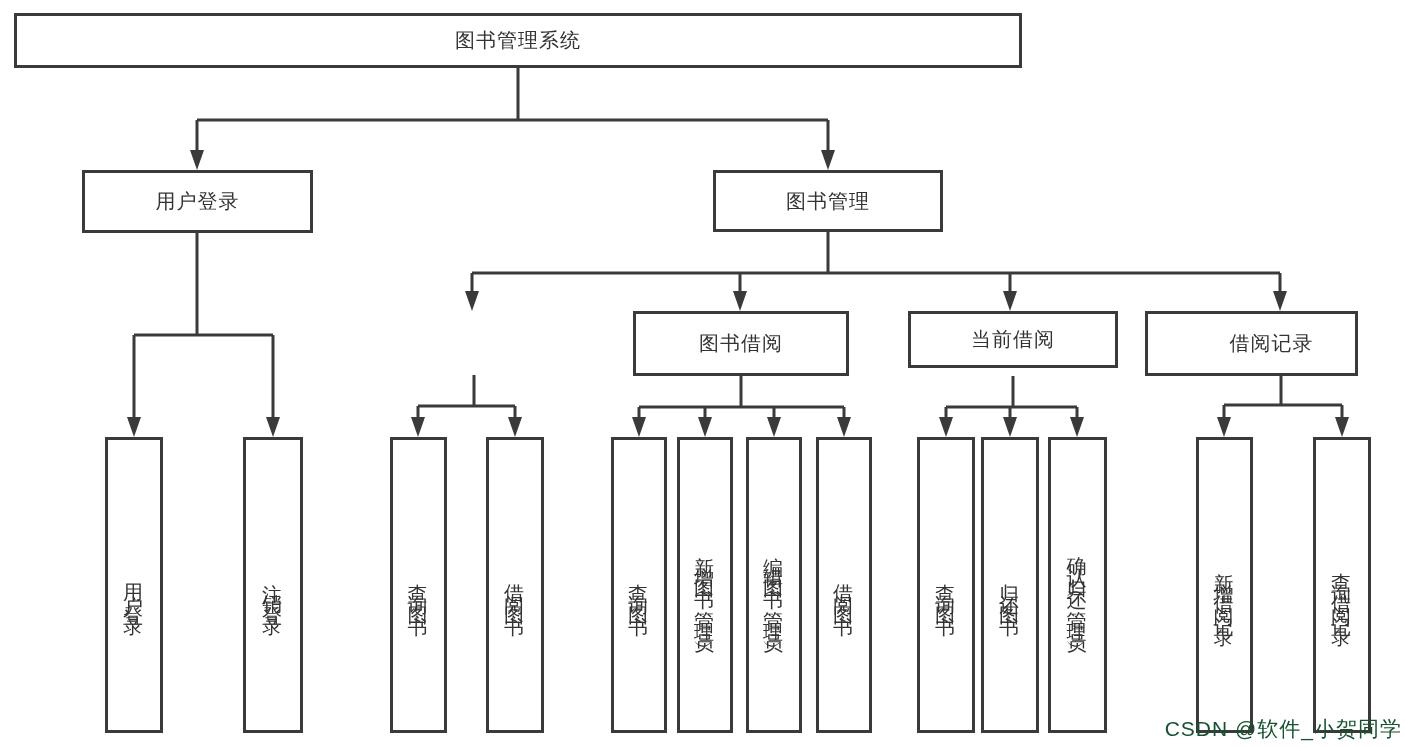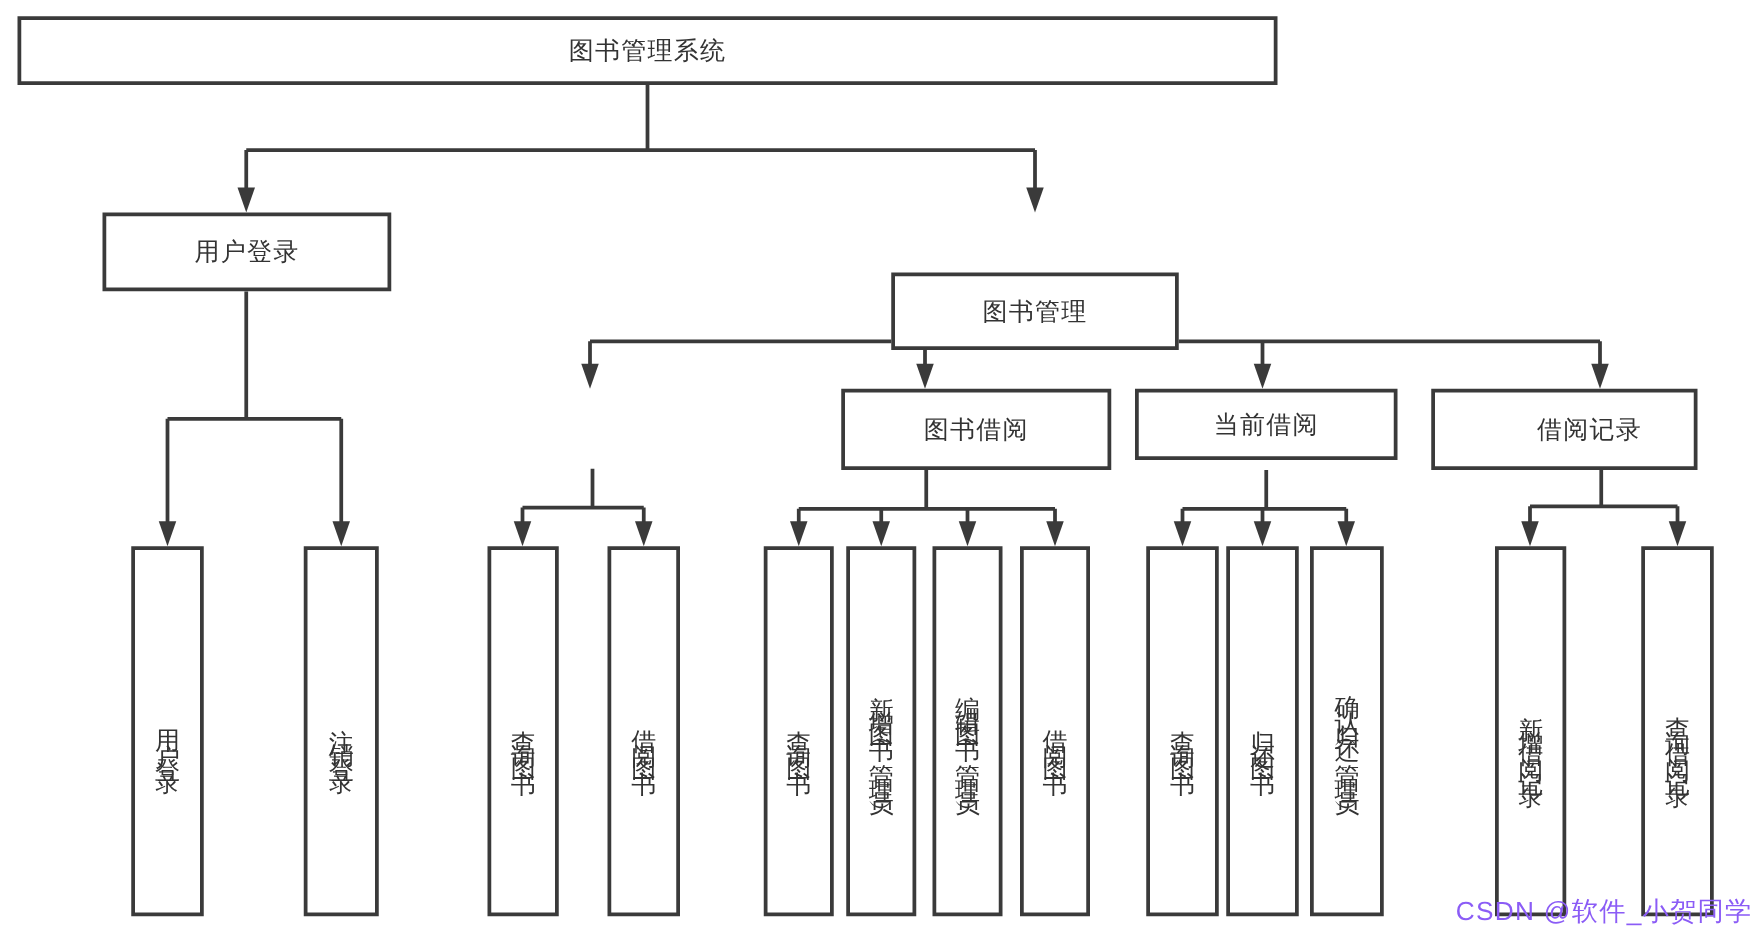--- a/index.html
+++ b/index.html
@@ -25,21 +25,21 @@
   .leaf span{
     writing-mode:vertical-rl;
     text-orientation:upright;
     font-size:20px;color:#333333;
     letter-spacing:11px;
     padding-top:10px;
     white-space:nowrap;
   }
   .watermark{
     position:absolute;right:3px;bottom:4px;
-    font-size:21px;color:#8b5cf6;z-index:2;
+    font-size:21px;color:#14532d;z-index:2;
     letter-spacing:1px;white-space:nowrap;
   }
 </style>
 </head>
 <body>
 
 <div class="canvas">
 
   <svg class="connectors" width="1405" height="747" viewBox="0 0 1405 747">
     <g stroke="#3a3a3a" stroke-width="3" fill="none">
@@ -84,23 +84,23 @@
       <polygon points="1003,417 1017,417 1010,437"></polygon>
       <polygon points="1070,417 1084,417 1077,437"></polygon>
       <polygon points="1217,417 1231,417 1224,437"></polygon>
       <polygon points="1335,417 1349,417 1342,437"></polygon>
     </g>
   </svg>
 
   <div class="node" style="left:14px;top:13px;width:1008px;height:55px;">图书管理系统</div>
 
   <div class="node" style="left:82px;top:170px;width:231px;height:63px;">用户登录</div>
-  <div class="node" style="left:713px;top:170px;width:230px;height:62px;margin-top:48px;">图书管理</div>
+  <div class="node" style="left:713px;top:170px;width:230px;height:62px;">图书管理</div>
 
-  <div class="node" style="left:633px;top:311px;width:216px;height:65px;margin-left:40px;">图书借阅</div>
+  <div class="node" style="left:633px;top:311px;width:216px;height:65px;">图书借阅</div>
   <div class="node" style="left:908px;top:311px;width:210px;height:57px;">当前借阅</div>
   <div class="node" style="left:1145px;top:311px;width:213px;height:65px;padding-left:40px;">借阅记录</div>
 
   <div class="leaf" style="left:105px;top:437px;width:58px;height:296px;">
     <span>用户登录</span>
   </div>
   <div class="leaf" style="left:243px;top:437px;width:60px;height:296px;">
     <span>注销登录</span>
   </div>
 

